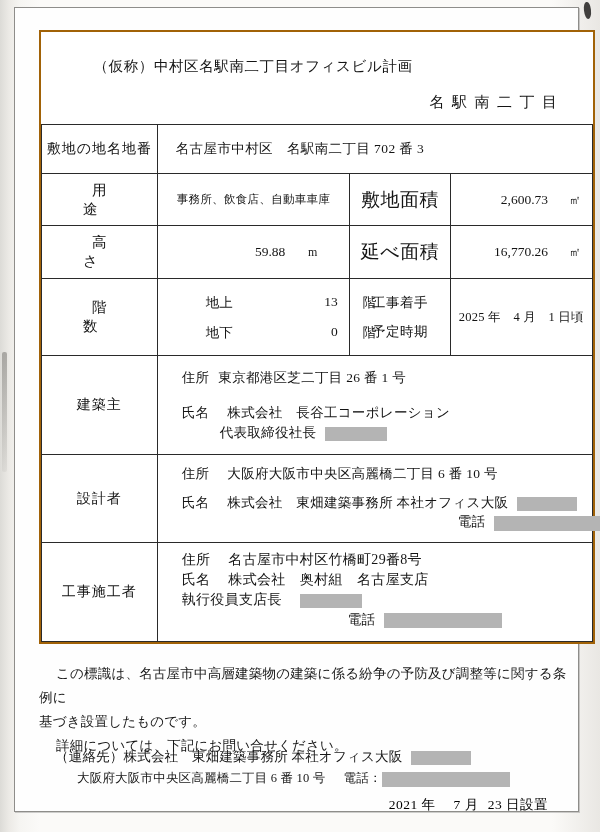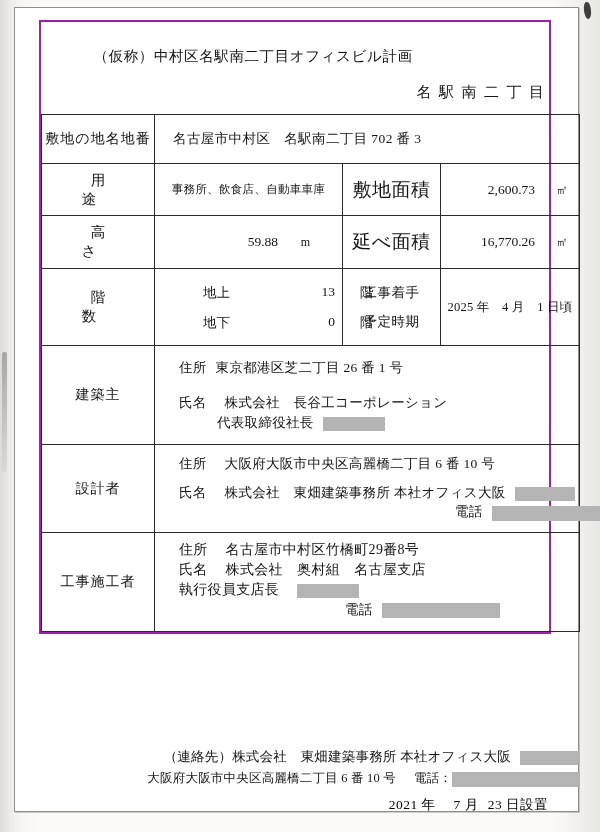--- a/index.html
+++ b/index.html
@@ -59,24 +59,24 @@
     left: 2px; top: 352px;
     width: 5px; height: 120px;
     background: linear-gradient(180deg, rgba(120,118,114,.55), rgba(170,168,164,.15));
     border-radius: 2px;
   }
 
   
   #board {
     position: absolute;
     left: 24px;
-    top: 12px;
-    width: 512px;
+    top: 22px;
+    width: 556px;
     height: 614px;
-    border: 2px solid #a21caf;
+    border: 2px solid #a16207;
     background: #ffffff;
     box-sizing: border-box;
   }
 
   table.main {
     width: 100%;
     height: 100%;
     border-collapse: collapse;
     table-layout: fixed;
   }
@@ -213,21 +213,20 @@
   .ind { text-indent: 17px; }
 
   #contact {
     position: absolute;
     left: 40px;
     top: 740px;
     width: 525px;
     font-size: 13.5px;
     color: #161616;
     letter-spacing: .2px;
-    text-align: right;
   }
   #contact .c1 { white-space: nowrap; }
   #contact .c2 {
     white-space: nowrap;
     padding-left: 22px;
     margin-top: 4px;
     font-size: 12.5px;
   }
   #setdate {
     position: absolute;
@@ -362,20 +361,25 @@
           </span>
           <span class="ln" style="left:190px;top:68px">
             <span>電話</span><span class="sp"></span><span class="redact tall" style="width:118px"></span>
           </span>
         </td>
       </tr>
     </tbody>
       </table>
   </div>
 
+  <div id="notice">
+    <p class="ind">この標識は、名古屋市中高層建築物の建築に係る紛争の予防及び調整等に関する条例に</p>
+    <p>基づき設置したものです。</p>
+    <p class="ind">詳細については、下記にお問い合せください。</p>
+  </div>
 
   <div id="contact">
     <div class="c1">
       <span>（連絡先）株式会社　東畑建築事務所 本社オフィス大阪</span><span class="sp"></span><span class="redact" style="width:60px"></span>
     </div>
     <div class="c2">
       <span>大阪府大阪市中央区高麗橋二丁目 6 番 10 号</span><span class="sp2"></span><span>電話：</span><span class="redact tall" style="width:128px"></span>
     </div>
   </div>
 

